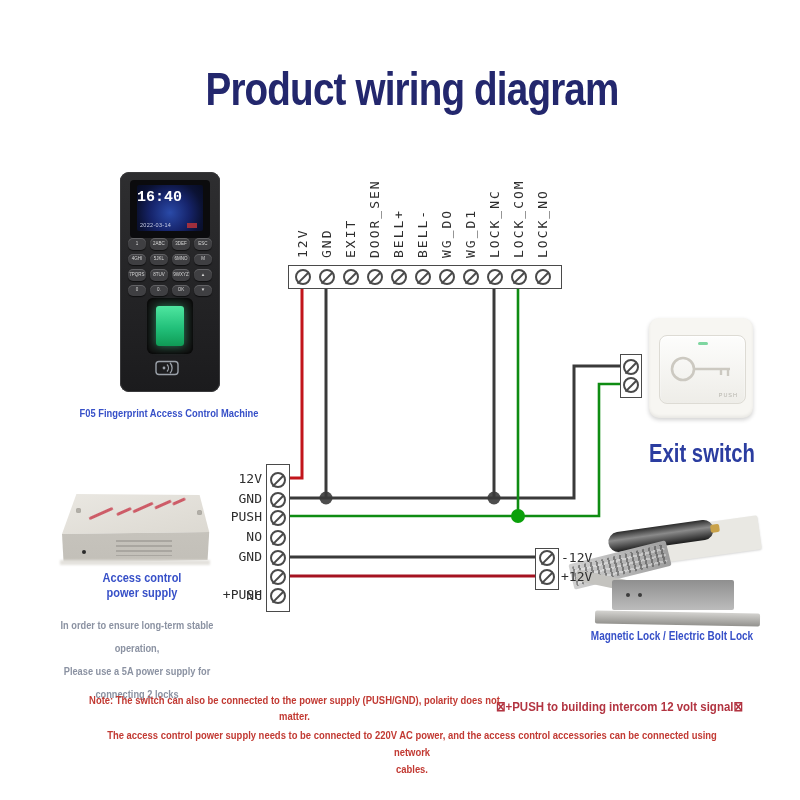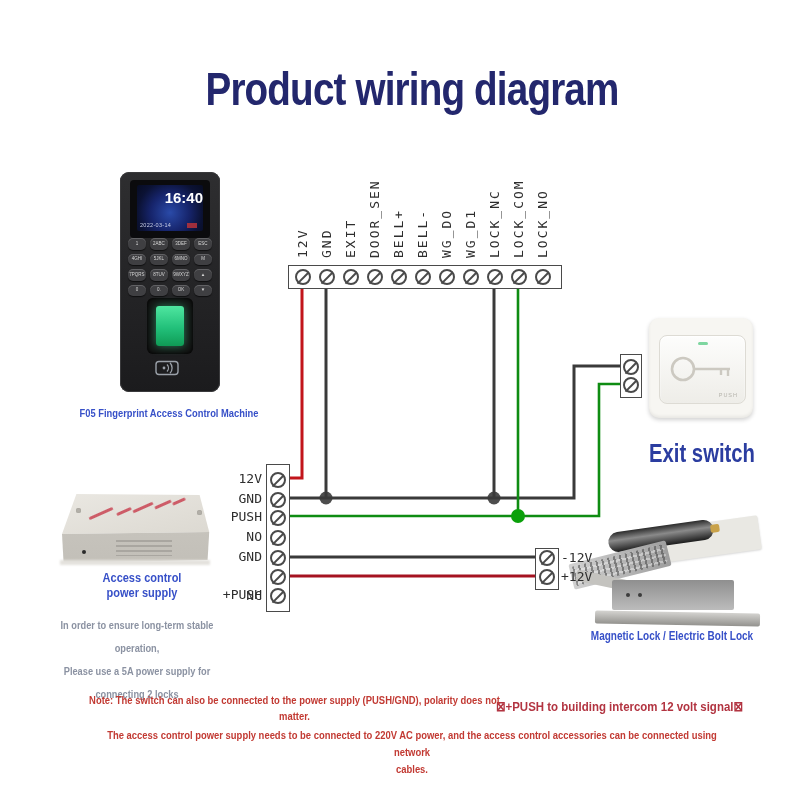--- a/index.html
+++ b/index.html
@@ -28,22 +28,22 @@
   
   #wires{left:0;top:0;z-index:2;pointer-events:none;}
 
   
   #machine{left:108px;top:172px;width:100px;height:220px;border-radius:9px;
            background:linear-gradient(180deg,#2e2e30,#1b1b1d);box-shadow:inset 0 0 0 1px #3a3a3c;z-index:1;}
   #m-bezel{left:10px;top:8px;width:80px;height:58px;background:#0b0b0d;border-radius:4px;}
   #m-screen{left:7px;top:5px;width:66px;height:46px;background:
             radial-gradient(circle at 50% 60%,#2a4aa8 0%,#16246b 45%,#0b1234 75%,#070c22 100%);
             border-radius:2px;overflow:hidden;}
-  #m-time{left:0;top:4px;width:66px;text-align:right;color:#fff;font-weight:700;
-          font-family:Liberation Sans, sans-serif;font-size:15px;letter-spacing:0;}
+  #m-time{left:0;top:4px;width:66px;text-align:left;color:#fff;font-weight:700;
+          font-family:Liberation Mono, monospace;font-size:15px;letter-spacing:0;}
   #m-date{left:3px;bottom:3px;width:60px;color:#c9cfe6;font-size:5.5px;letter-spacing:.3px;}
   #m-date-flag{right:6px;bottom:3px;width:10px;height:5px;background:#b8323a;opacity:.85;}
   #m-keypad{left:8px;top:66px;width:84px;height:58px;display:grid;
             grid-template-columns:repeat(4,1fr);grid-template-rows:repeat(4,1fr);
             gap:4px 4px;}
   .key{background:#3f3f42;border-radius:5px;color:#d6d6d6;font-size:4.5px;line-height:1;
        display:flex;align-items:center;justify-content:center;
        box-shadow:inset 0 1px 0 rgba(255,255,255,.18), 0 1px 1px rgba(0,0,0,.6);}
   #m-scan{left:27px;top:126px;width:46px;height:56px;background:#141414;border-radius:6px;
           box-shadow:inset 0 0 4px #000;}

